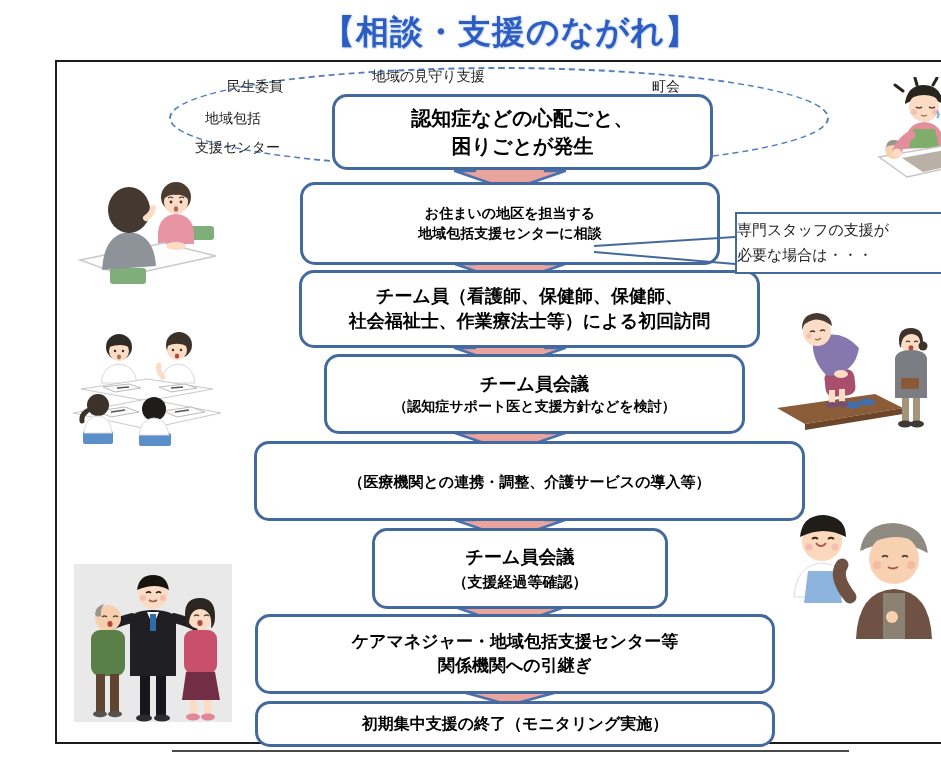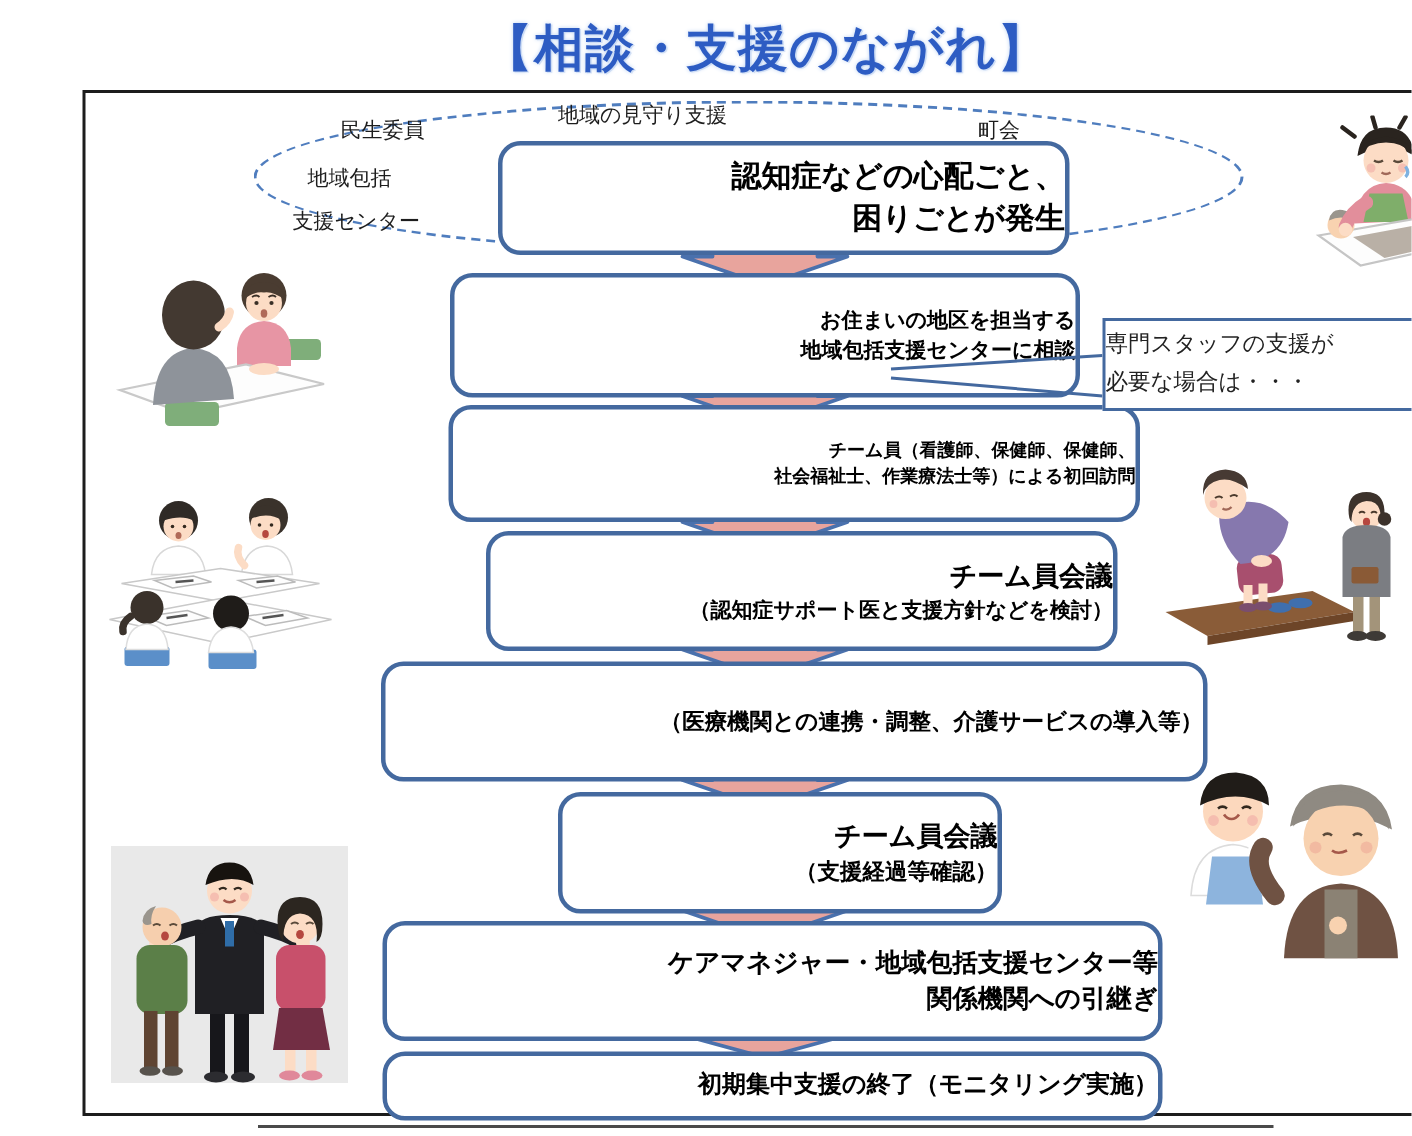--- a/index.html
+++ b/index.html
@@ -7,25 +7,25 @@
           font-family:"Liberation Sans","DejaVu Sans",sans-serif;margin-left:40px;}
   .page-title{position:absolute;top:10px;left:0;width:100%;text-align:center;
               font-size:33px;font-weight:bold;color:#2d5cc3;letter-spacing:1px;
               text-shadow:0 0 3px #bcd2f2, 1px 1px 0 #d6e2f6;}
   .frame{position:absolute;left:15px;top:60px;width:906px;height:680px;
          border:2px solid #1c1c1c;background:#fff;padding-left:15px;}
   .ellipse{position:absolute;left:112px;top:5px;width:656px;height:98px;
            border:2px dashed #4f7dbe;border-radius:50%;}
   .elabel{position:absolute;font-size:14px;color:#1d1d1d;white-space:nowrap;}
   .flow-box{position:absolute;background:#fff;border:3px solid #44699f;border-radius:15px;
-            display:flex;flex-direction:column;justify-content:center;align-items:flex-end;
+            display:flex;flex-direction:column;justify-content:center;align-items:center;
             text-align:center;font-weight:bold;color:#000;line-height:1.4;z-index:2;}
   .b1{font-size:20px;}
   .b2{font-size:14px;}
-  .b3{font-size:12px;}
+  .b3{font-size:18px;}
   .b4 .l1{font-size:18px;} .b4 .l2{font-size:14px;}
   .b5 .l1{font-size:17px;} .b5 .l2{font-size:15px;}
   .b6 .l1{font-size:18px;} .b6 .l2{font-size:15px;}
   .b7{font-size:17px;}
   .b8{font-size:16px;font-family:Liberation Serif, serif;}
   .flow-arrow{position:absolute;z-index:1;}
   .flow-arrow path{fill:#e8a49d;stroke:#4a71ad;stroke-width:2.5;stroke-linejoin:round;}
   .callout{position:absolute;left:678px;top:150px;width:212px;height:58px;
            border:2px solid #44699f;background:#fff;z-index:3;
            display:flex;flex-direction:column;justify-content:center;

